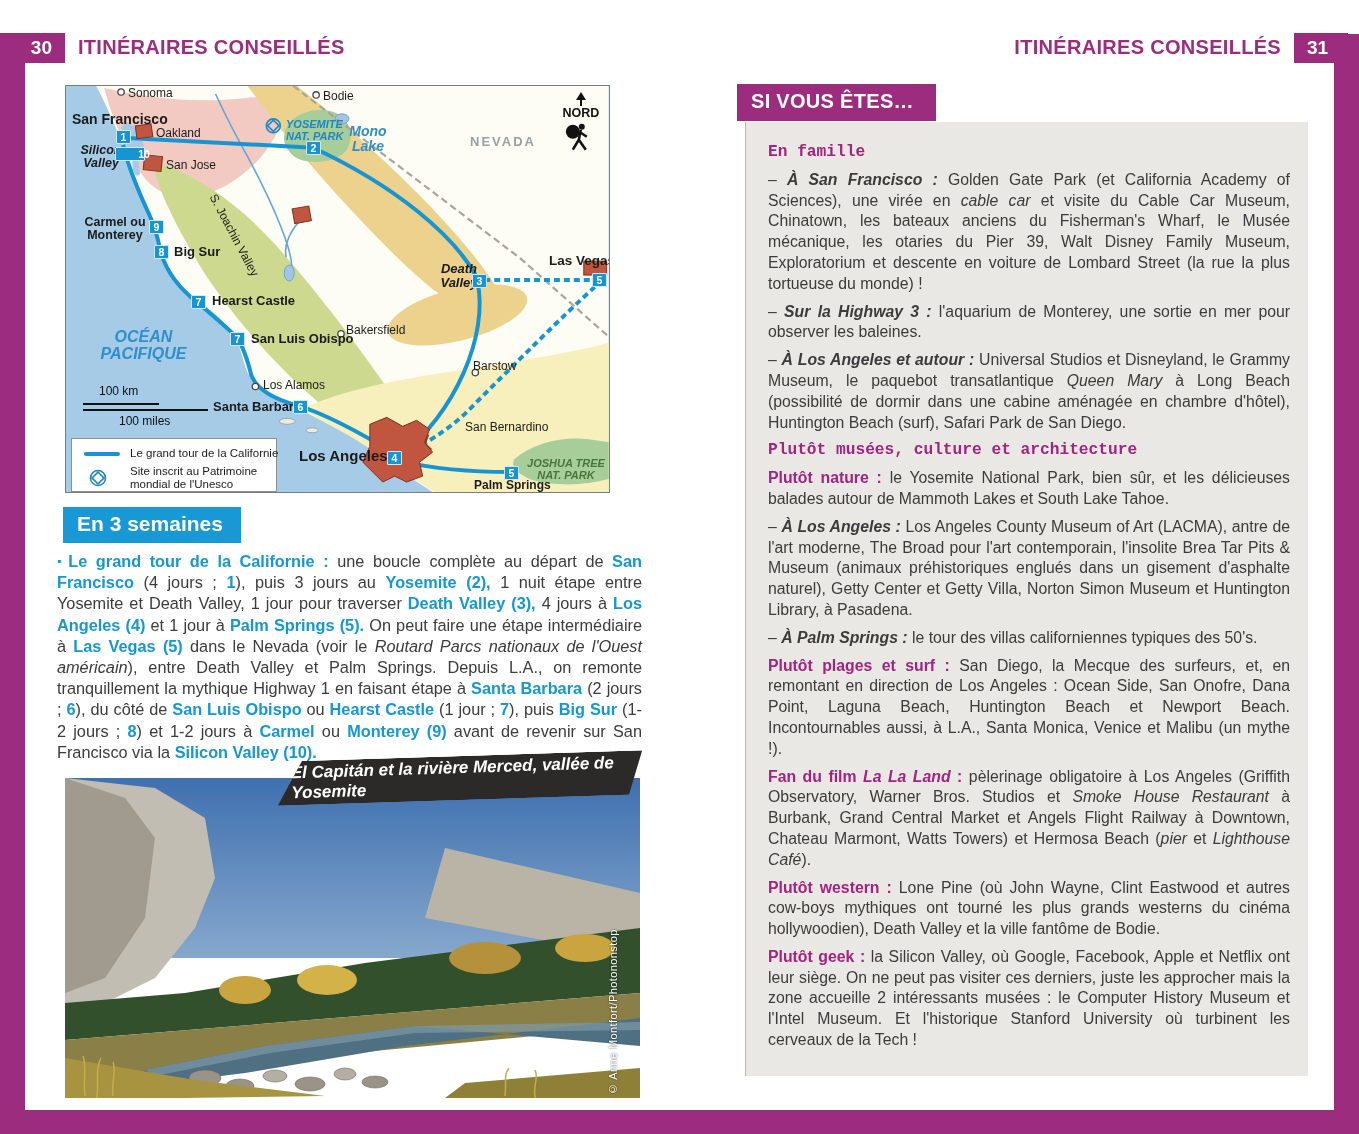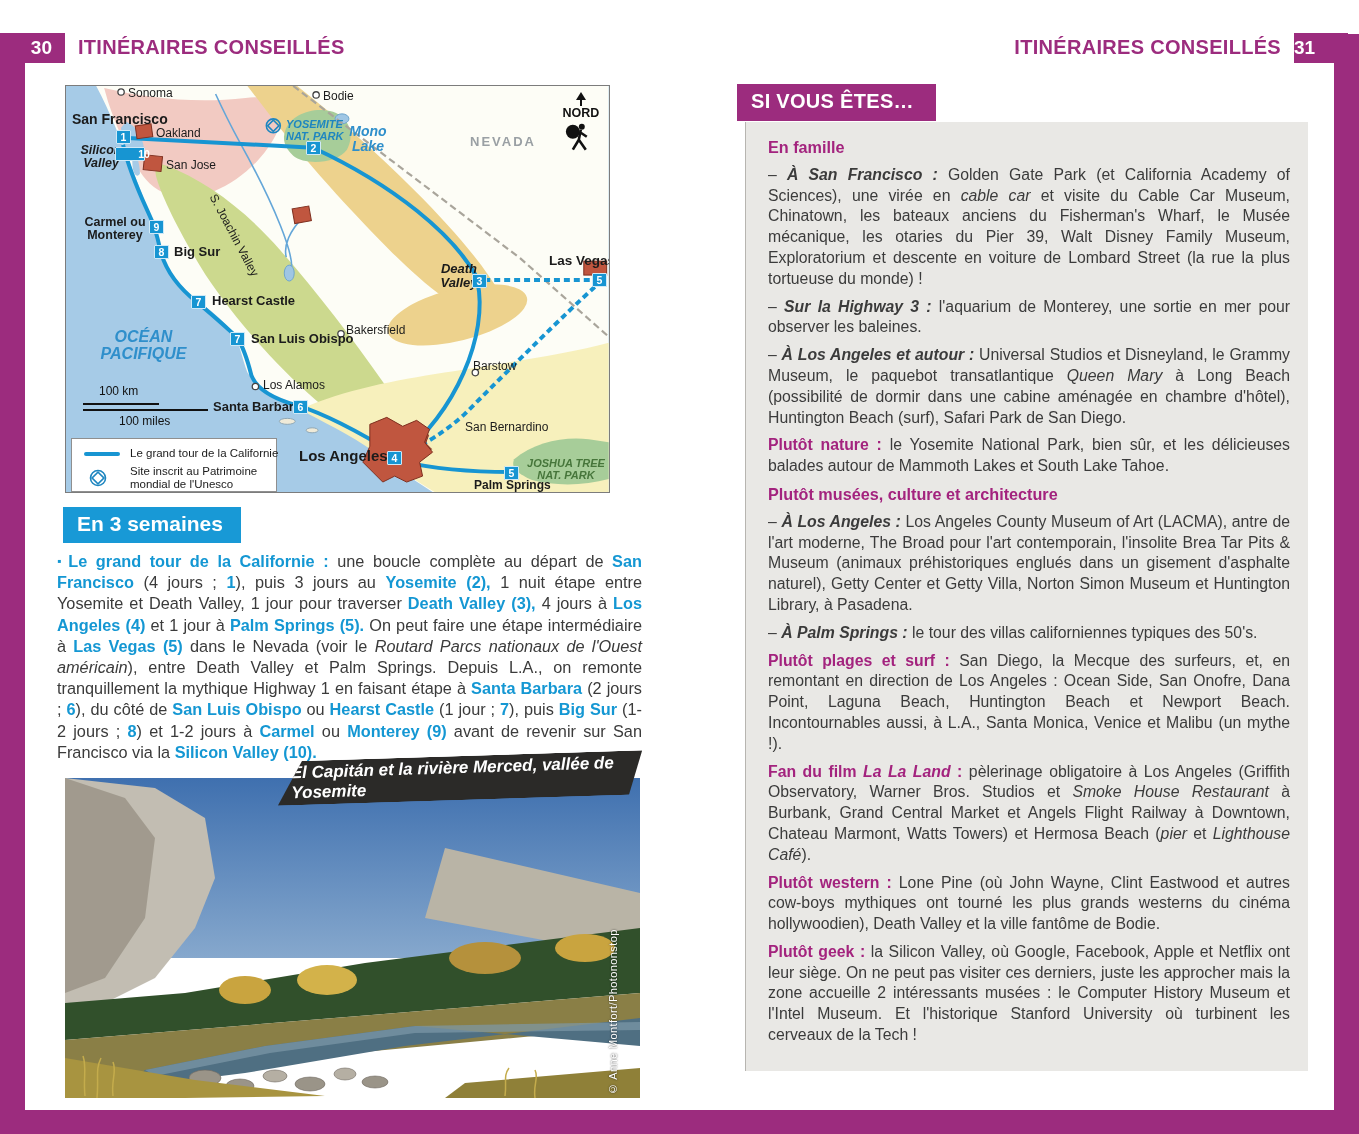--- a/index.html
+++ b/index.html
@@ -6,21 +6,21 @@
   body { font-family:"Liberation Sans", sans-serif; background:#fff; }
   .spread { position:relative; width:1359px; height:1134px; background:#fff; overflow:hidden; }
 
   
   .strip-left  { position:absolute; left:0; top:34px; width:25px; height:1100px; background:#9C2C7E; }
   .strip-right { position:absolute; left:1334px; top:34px; width:25px; height:1100px; background:#9C2C7E; }
   .bar-bottom  { position:absolute; left:0; top:1110px; width:1359px; height:24px; background:#9C2C7E; }
   .pagenum-box { position:absolute; top:33px; height:30px; background:#9C2C7E; color:#fff;
                  font-weight:700; font-size:19px; display:flex; align-items:center; }
   .pagenum-box.left  { left:0; width:65px; justify-content:flex-end; padding-right:13px; }
-  .pagenum-box.right { left:1294px; width:54px; justify-content:flex-start; }
+  .pagenum-box.right { left:1294px; width:54px; justify-content:flex-start; padding-left:13px; }
   .running-head { position:absolute; top:36px; color:#9C2C7E; font-weight:700; font-size:20px; letter-spacing:.3px; }
   .running-head.left { left:78px; }
   .running-head.right { right:78px; }
 
   
   .map { position:absolute; left:65px; top:85px; width:545px; height:408px;
          background:#A6CBE7; border:1px solid #7c7c7c; overflow:hidden; }
   .map svg.geo { position:absolute; left:0; top:0; width:100%; height:100%; }
   .maplbl { position:absolute; color:#1b1b1b; font-size:12px; line-height:1.05; white-space:nowrap; }
   .maplbl.bold { font-weight:700; }
@@ -73,21 +73,21 @@
   .photo-credit { position:absolute; left:607px; top:850px; height:245px; color:#fff; font-size:11px;
                   writing-mode:vertical-rl; transform:rotate(180deg); letter-spacing:.4px;
                   text-shadow:0 0 2px rgba(0,0,0,.8); display:flex; align-items:center; }
 
   
   .sivous-box { position:absolute; left:737px; top:84px; background:#9C2C7E; color:#fff;
                 font-weight:700; font-size:20px; padding:6px 22px 8px 14px; letter-spacing:.3px; }
   .panel { position:absolute; left:745px; top:122px; width:563px; background:#E9E8E5;
            border-left:1px solid #b7b5b0; padding:15px 18px 18px 22px; }
   .rp-block { font-size:15.8px; line-height:20.8px; color:#3B3B3B; text-align:justify; margin-bottom:7px; }
-  .rp-block.heading { margin-bottom:7px; font-size:16.2px; }
+  .rp-block.heading { margin-top:5px; margin-bottom:7px; font-size:16.2px;font-family:Liberation Mono, monospace; }
 </style>
 </head>
 <body>
 
 <div class="spread">
 
   <div class="strip-left"></div>
   <div class="strip-right"></div>
   <div class="bar-bottom"></div>
   <div class="pagenum-box left">
@@ -277,22 +277,22 @@
     <span>El Capitán et la rivière Merced, vallée de Yosemite</span>
   </div>
   <div class="photo-credit">© Anne Montfort/Photononstop</div>
 
   <div class="sivous-box">SI VOUS ÊTES…</div>
   <div class="panel">
     <div class="rp-block heading"><span class="s-h">En famille</span></div>
     <div class="rp-block"><span class="s-p">– </span><span class="s-bi">À San Francisco : </span><span class="s-p">Golden Gate Park (et California Academy of Sciences), une virée en </span><span class="s-i">cable car</span><span class="s-p"> et visite du Cable Car Museum, Chinatown, les bateaux anciens du Fisherman's Wharf, le Musée mécanique, les otaries du Pier 39, Walt Disney Family Museum, Exploratorium et descente en voiture de Lombard Street (la rue la plus tortueuse du monde) !</span></div>
     <div class="rp-block"><span class="s-p">– </span><span class="s-bi">Sur la Highway 3 : </span><span class="s-p">l'aquarium de Monterey, une sortie en mer pour observer les baleines.</span></div>
     <div class="rp-block"><span class="s-p">– </span><span class="s-bi">À Los Angeles et autour : </span><span class="s-p">Universal Studios et Disneyland, le Grammy Museum, le paquebot transatlantique </span><span class="s-i">Queen Mary</span><span class="s-p"> à Long Beach (possibilité de dormir dans une cabine aménagée en chambre d'hôtel), Huntington Beach (surf), Safari Park de San Diego.</span></div>
+    <div class="rp-block heading"><span class="s-h">Plutôt musées, culture et architecture</span></div>
     <div class="rp-block"><span class="s-h">Plutôt nature : </span><span class="s-p">le Yosemite National Park, bien sûr, et les délicieuses balades autour de Mammoth Lakes et South Lake Tahoe.</span></div>
-    <div class="rp-block heading"><span class="s-h">Plutôt musées, culture et architecture</span></div>
     <div class="rp-block"><span class="s-p">– </span><span class="s-bi">À Los Angeles : </span><span class="s-p">Los Angeles County Museum of Art (LACMA), antre de l'art moderne, The Broad pour l'art contemporain, l'insolite Brea Tar Pits &amp; Museum (animaux préhistoriques englués dans un gisement d'asphalte naturel), Getty Center et Getty Villa, Norton Simon Museum et Huntington Library, à Pasadena.</span></div>
     <div class="rp-block"><span class="s-p">– </span><span class="s-bi">À Palm Springs : </span><span class="s-p">le tour des villas californiennes typiques des 50's.</span></div>
     <div class="rp-block"><span class="s-h">Plutôt plages et surf : </span><span class="s-p">San Diego, la Mecque des surfeurs, et, en remontant en direction de Los Angeles : Ocean Side, San Onofre, Dana Point, Laguna Beach, Huntington Beach et Newport Beach. Incontournables aussi, à L.A., Santa Monica, Venice et Malibu (un mythe !).</span></div>
     <div class="rp-block"><span class="s-h">Fan du film </span><span class="s-hi">La La Land</span><span class="s-h"> : </span><span class="s-p">pèlerinage obligatoire à Los Angeles (Griffith Observatory, Warner Bros. Studios et </span><span class="s-i">Smoke House Restaurant</span><span class="s-p"> à Burbank, Grand Central Market et Angels Flight Railway à Downtown, Chateau Marmont, Watts Towers) et Hermosa Beach (</span><span class="s-i">pier</span><span class="s-p"> et </span><span class="s-i">Lighthouse Café</span><span class="s-p">).</span></div>
     <div class="rp-block"><span class="s-h">Plutôt western : </span><span class="s-p">Lone Pine (où John Wayne, Clint Eastwood et autres cow-boys mythiques ont tourné les plus grands westerns du cinéma hollywoodien), Death Valley et la ville fantôme de Bodie.</span></div>
     <div class="rp-block"><span class="s-h">Plutôt geek : </span><span class="s-p">la Silicon Valley, où Google, Facebook, Apple et Netflix ont leur siège. On ne peut pas visiter ces derniers, juste les approcher mais la zone accueille 2 intéressants musées : le Computer History Museum et l'Intel Museum. Et l'historique Stanford University où turbinent les cerveaux de la Tech !</span></div>
   </div>
 
 </div>
 

